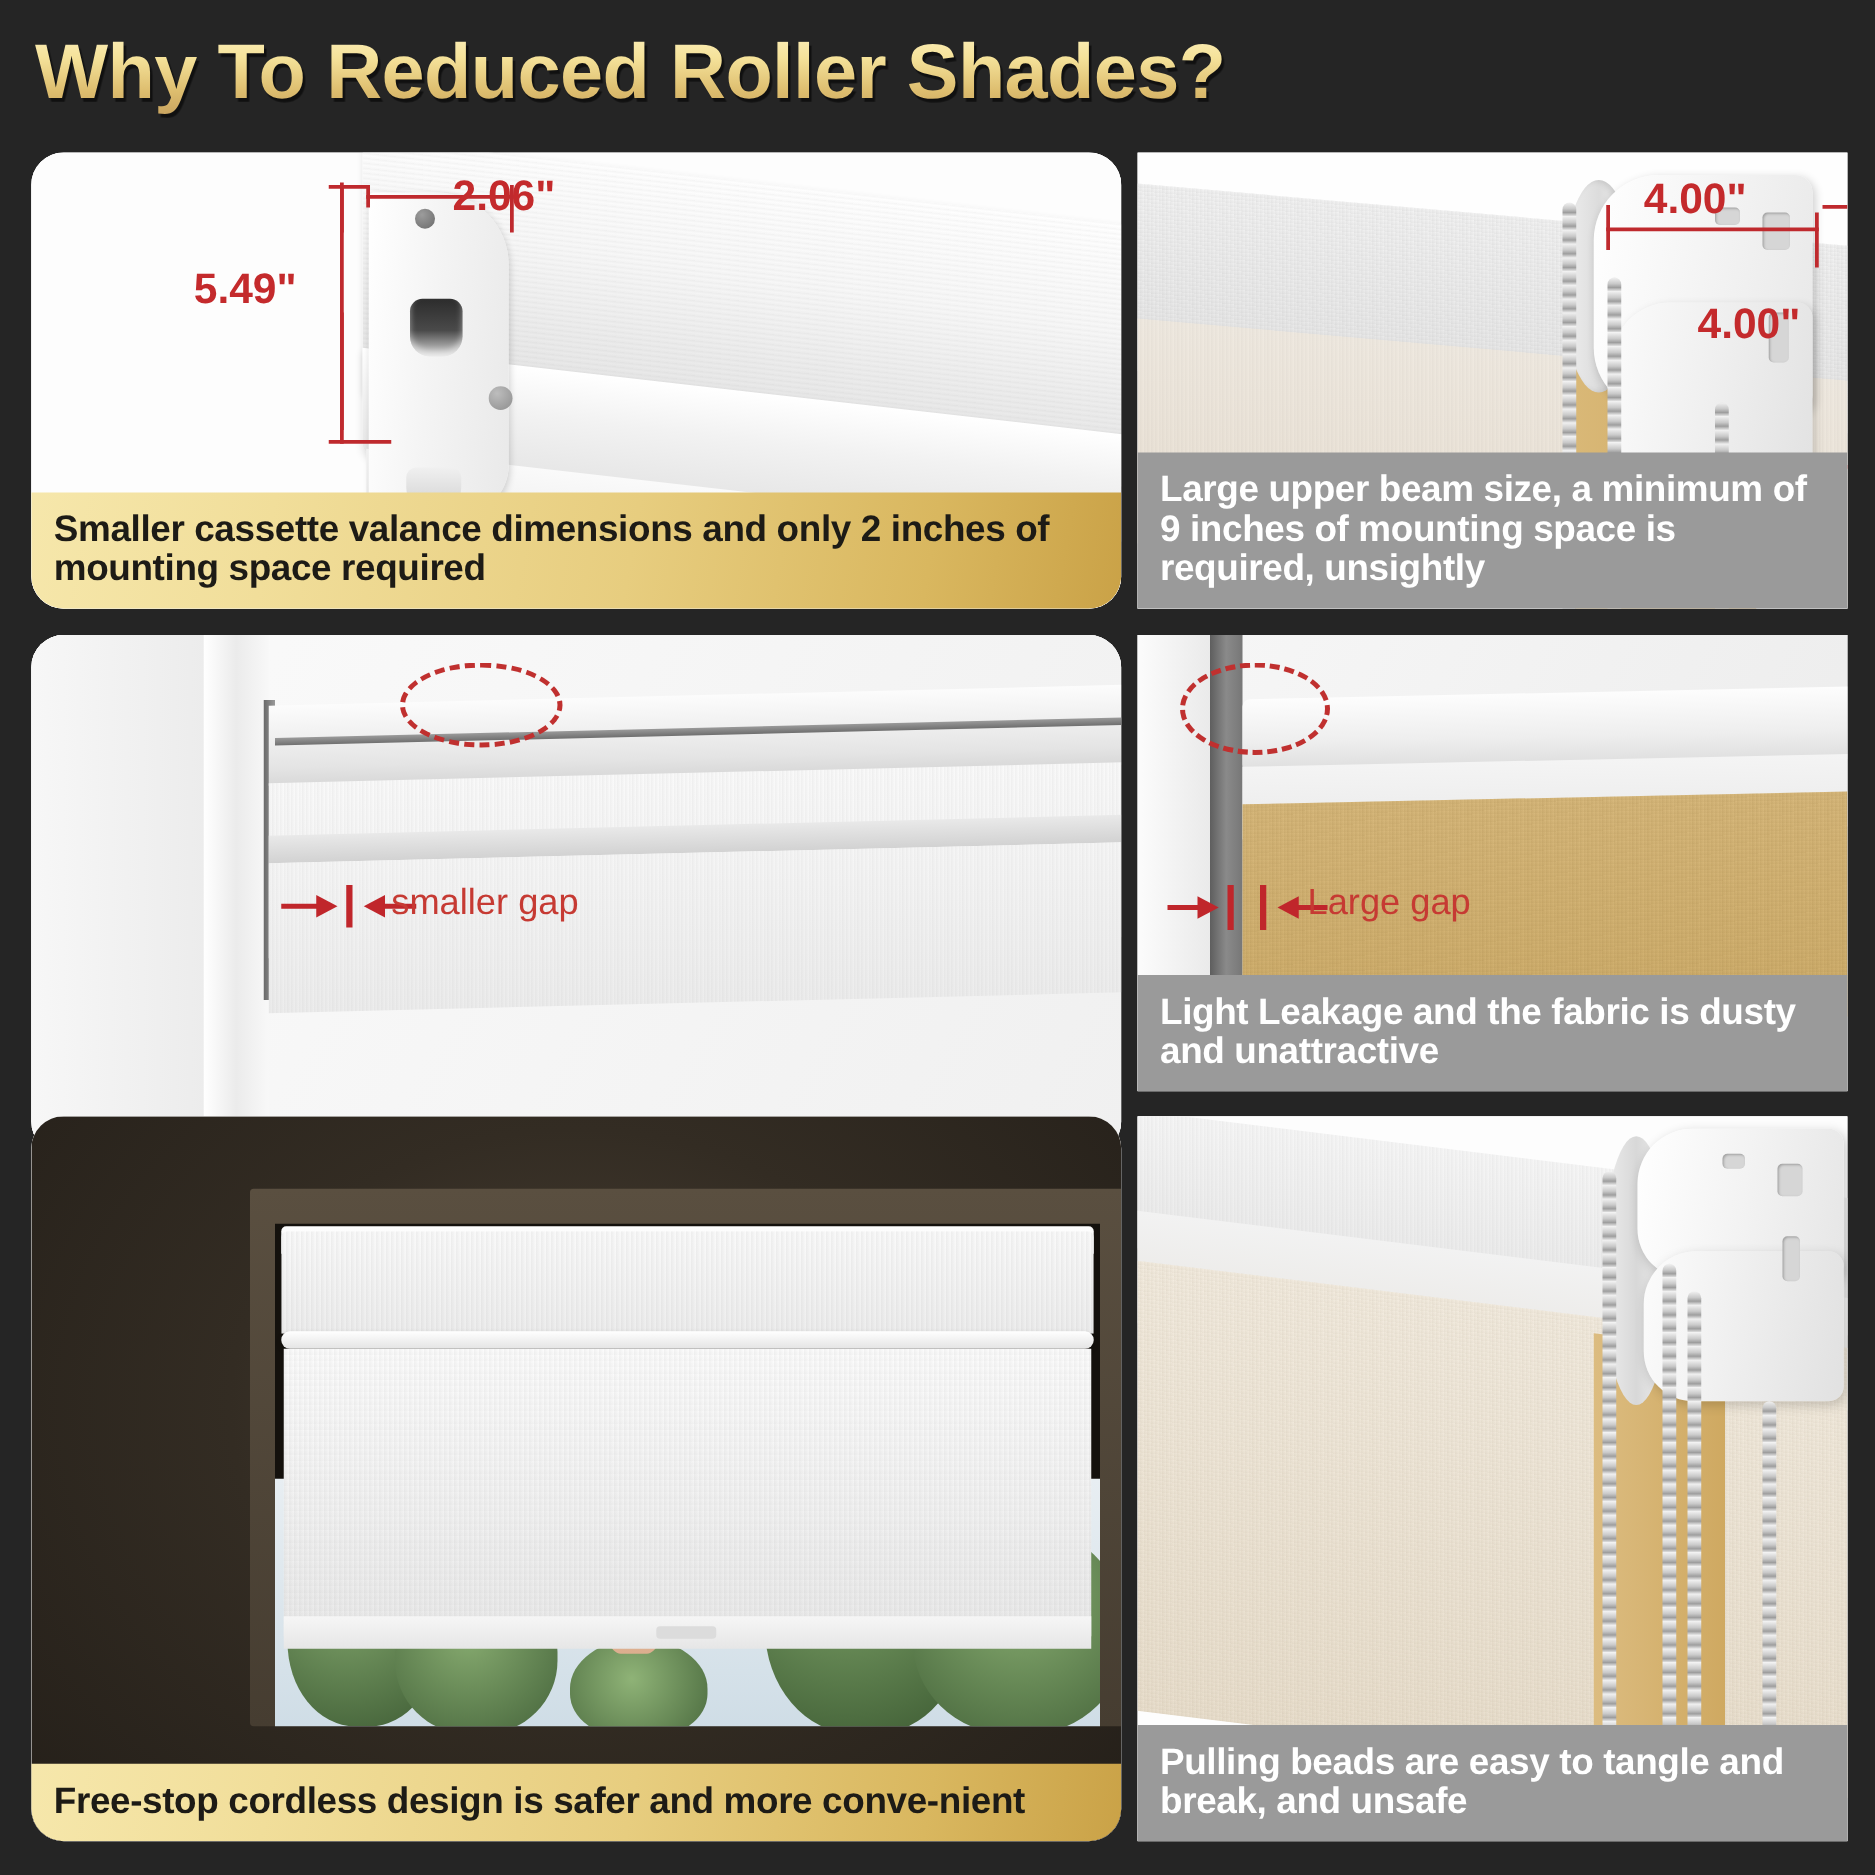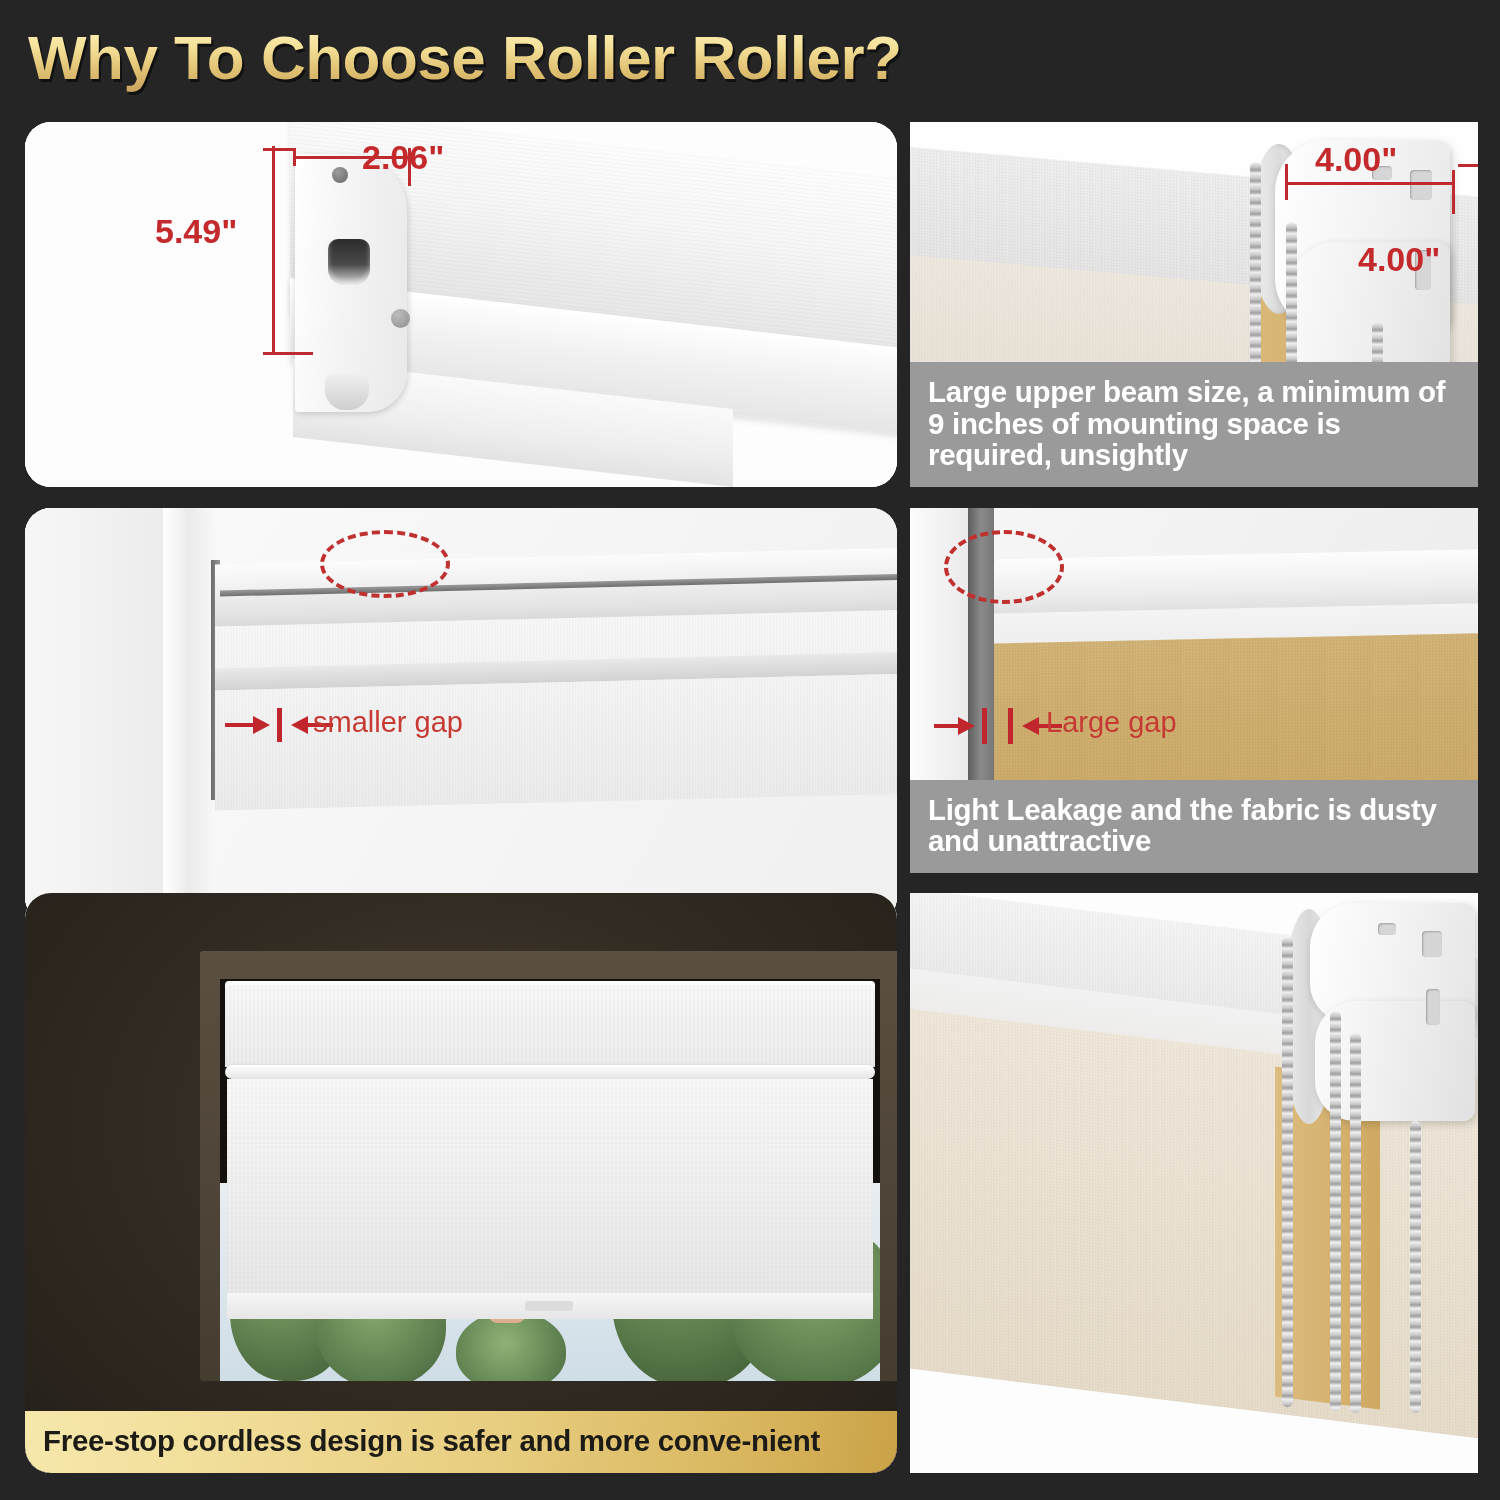--- a/index.html
+++ b/index.html
@@ -283,21 +283,21 @@
     background:linear-gradient(90deg,#eeeeee,#d8d8d8,#f2f2f2);
     border-radius:50%;
   }
 </style>
 </head>
 <body>
 
 <div class="grid">
 
   <div class="title-bar">
-    <div class="title">Why To Choose Roller Roller?</div>
+    <div class="title">Why To Reduced Roller Shades?</div>
   </div>
 
   <div class="cell good" style="left:25px; top:122px; width:872px; height:365px;">
     <div class="photo">
       <div class="p1-bg"></div>
       <div class="p1-shade"></div>
       <div class="p1-shade2"></div>
       <div class="p1-shade3"></div>
       <div class="p1-endcap"></div>
       <div class="p1-hole"></div>
@@ -320,20 +320,21 @@
       <div class="rline v" style="left:247px; top:244px; height:-0px;"></div>
       <div class="rline v" style="left:247px; top:196px; height:0px;"></div>
       <div class="rline v" style="left:247px; top:232px; height:-0px;"></div>
       <div class="rline v" style="left:247px; top:238px; height:-0px;"></div>
       <div class="rline v" style="left:247px; top:24px; height:40px;"></div>
       <div class="rline v" style="left:247px; top:128px; height:105px;"></div>
       <div class="rline h" style="left:238px; top:26px; width:32px;"></div>
       <div class="rline h" style="left:238px; top:230px; width:50px;"></div>
       <div class="dim-label" style="position:absolute; left:130px; top:90px;">5.49"</div>
     </div>
+    <div class="caption gold">Smaller cassette valance dimensions and only 2 inches of mounting space required</div>
   </div>
 
   <div class="cell bad" style="left:910px; top:122px; width:568px; height:365px;">
     <div class="photo">
       <div class="p2-bg"></div>
       <div class="p2-fabric-white"></div>
       <div class="p2-fabric-lower"></div>
       <div class="p2-beige"></div>
       <div class="p2-roll"></div>
       <div class="p2-bracket"></div>
@@ -437,15 +438,16 @@
       <div class="p6-bracket"></div>
       <div class="p6-bracket2"></div>
       <div class="p2-slot" style="left:512px; top:38px; width:20px; height:26px;"></div>
       <div class="p2-slot" style="left:468px; top:30px; width:18px; height:12px;"></div>
       <div class="p2-slot" style="left:516px; top:96px; width:14px; height:36px;"></div>
       <div class="bead-chain" style="left:372px; top:44px;  height:470px;"></div>
       <div class="bead-chain" style="left:420px; top:118px; height:400px;"></div>
       <div class="bead-chain" style="left:440px; top:140px; height:380px;"></div>
       <div class="bead-chain" style="left:500px; top:228px; height:292px;"></div>
     </div>
+    <div class="caption gray">Pulling beads are easy to tangle and break, and unsafe</div>
   </div>
 
 </div>
 
 </body></html>

